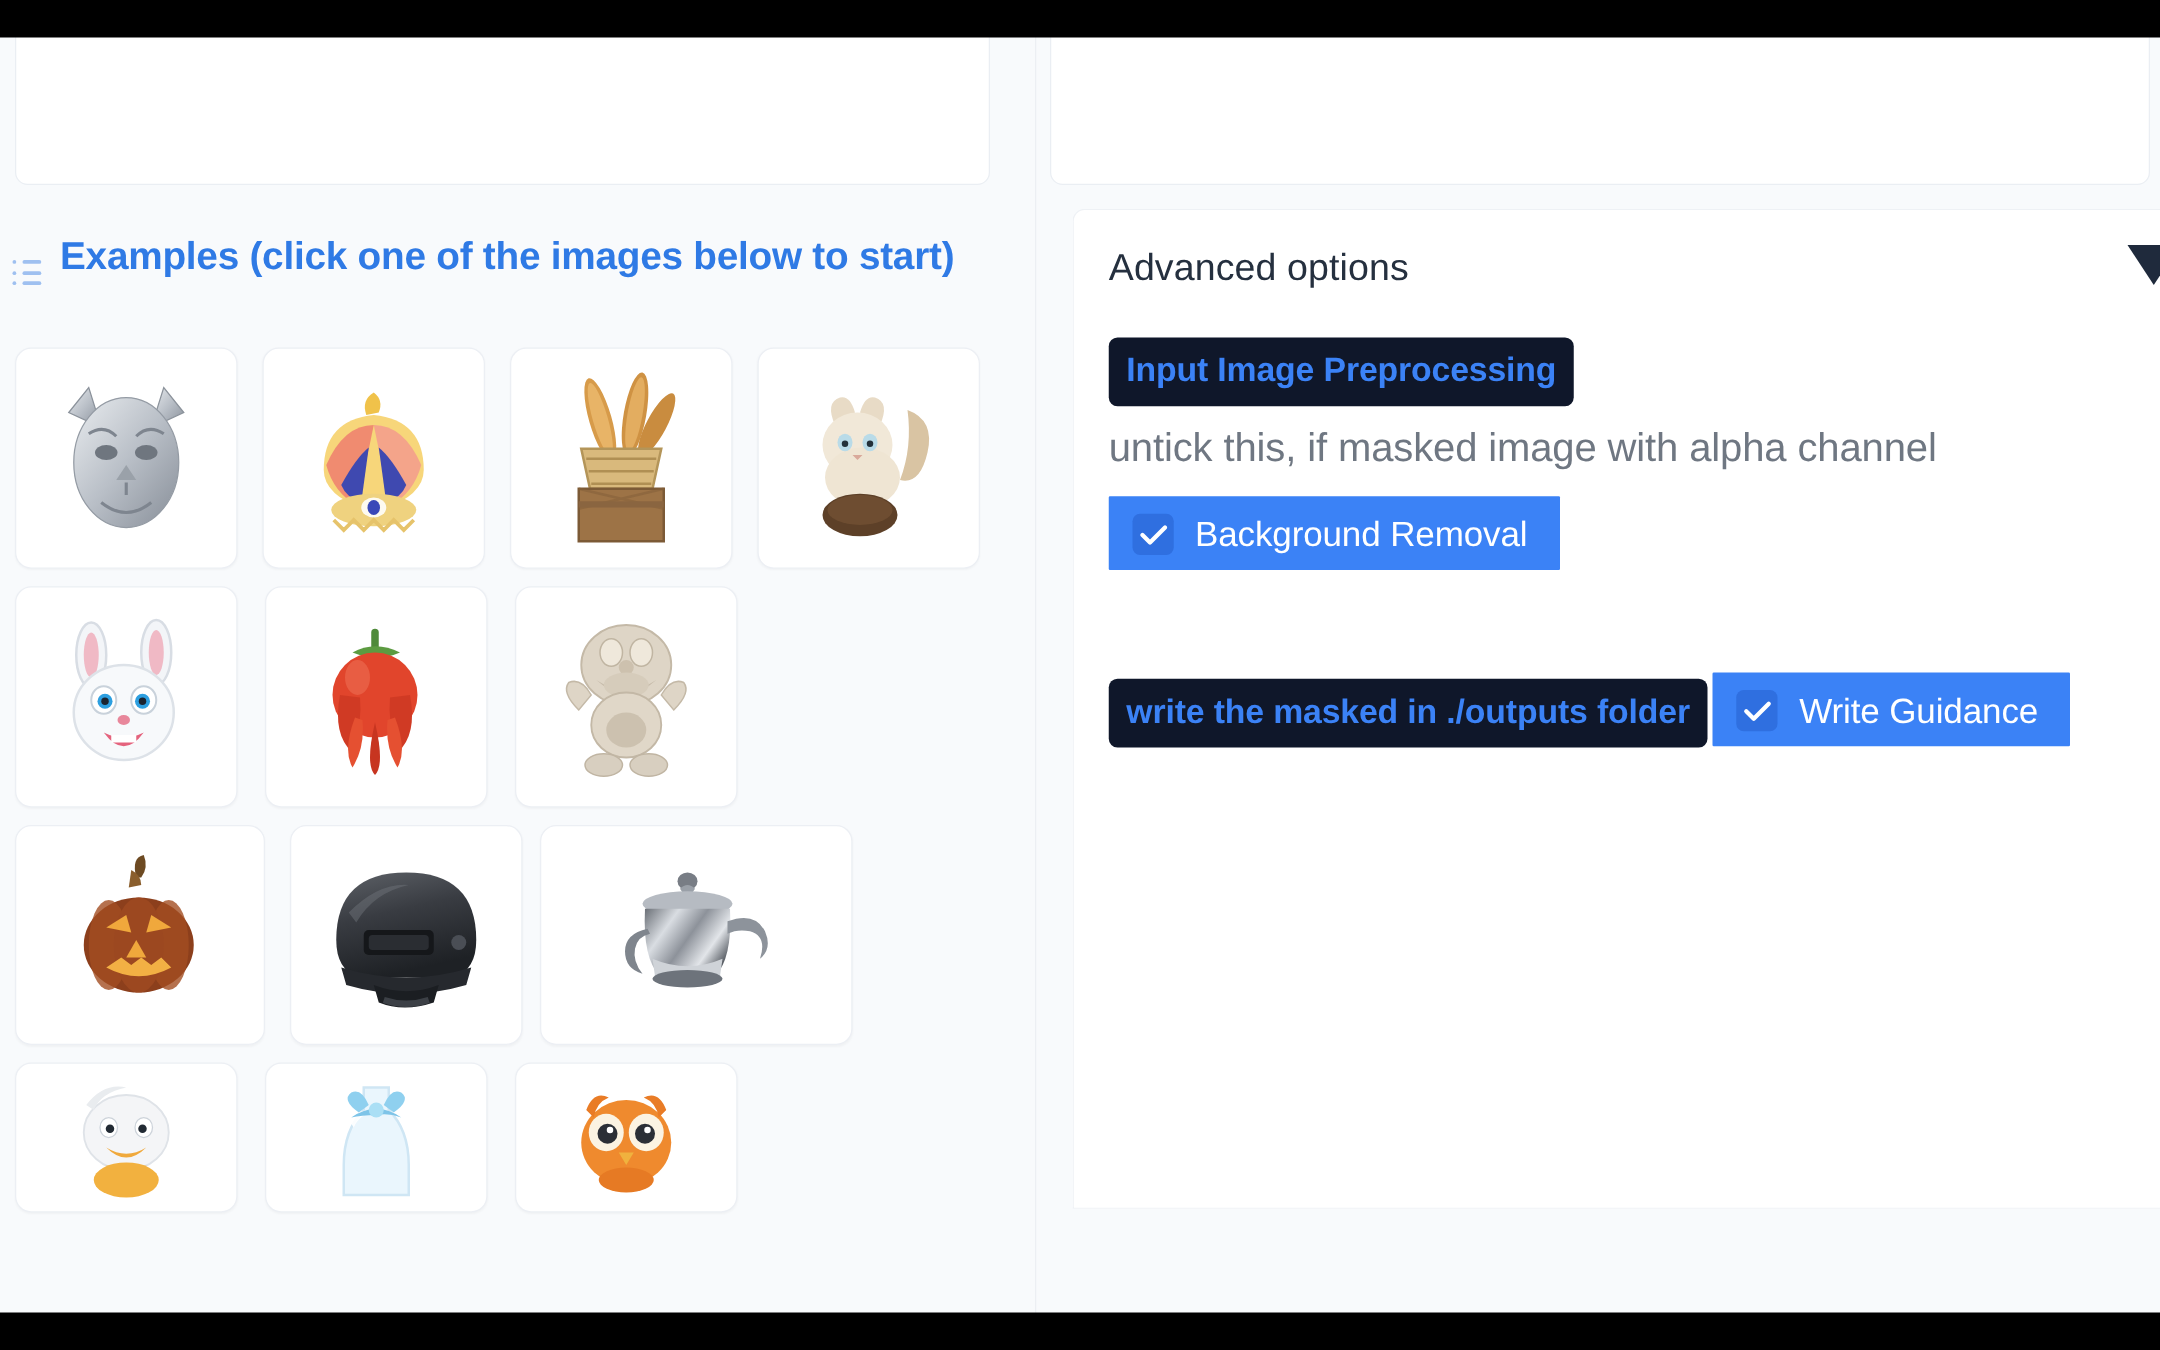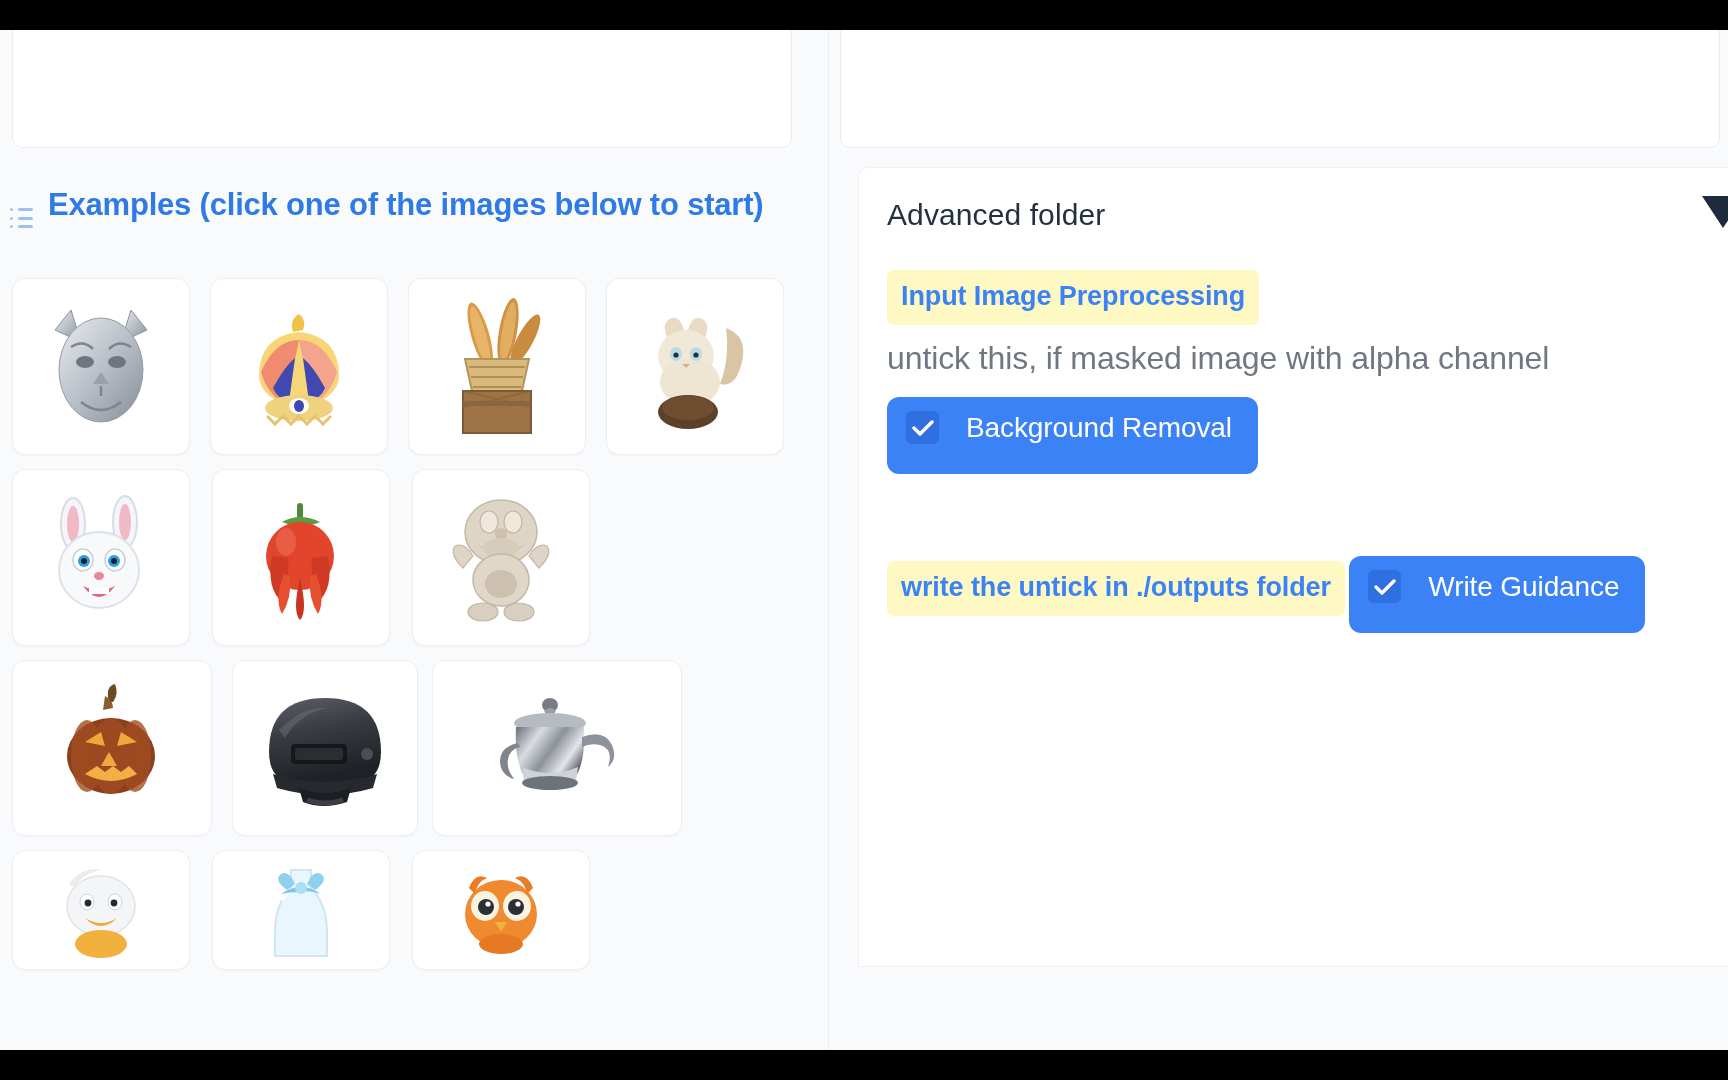--- a/index.html
+++ b/index.html
@@ -200,21 +200,21 @@
 
   .adv-body {
     padding: 22px 28px 40px 28px;
   }
 
   .opt-group { margin-bottom: 62px; }
   .opt-group.last { margin-bottom: 0; }
 
   .chip-label {
     display: inline-block;
-    background: #fef9c3;
+    background: #0f172a;
     color: #3b82f6;
     font-size: 27px;
     font-weight: 700;
     line-height: 1;
     padding: 13px 14px 15px 14px;
     border-radius: 7px;
     letter-spacing: -0.1px;
   }
 
   .helper-text {
@@ -223,24 +223,24 @@
     color: #6f7782;
     font-weight: 400;
     letter-spacing: -0.1px;
   }
 
   
   .check-pill {
     margin-top: 20px;
     display: inline-flex;
     align-items: center;
-    gap: 27px;
+    gap: 17px;
     background: #3b82f6;
-    border-radius: 12px;
-    padding: 14px 26px 30px 19px;
+    border-radius: 1px;
+    padding: 14px 26px 12px 19px;
     cursor: pointer;
     user-select: none;
   }
   .check-box {
     width: 33px; height: 33px;
     border-radius: 6px;
     background: #2f6fe0;
     display: flex;
     align-items: center;
     justify-content: center;
@@ -600,41 +600,41 @@
 
     <div class="col-right">
 
       <div class="preview-card right">
         
       </div>
 
       <div class="adv-panel">
 
         <div class="adv-header">
-          <div class="adv-header-title">Advanced folder</div>
+          <div class="adv-header-title">Advanced options</div>
           <div class="collapse-arrow"></div>
         </div>
 
         <div class="adv-body">
 
           <div class="opt-group">
             <div class="chip-label">Input Image Preprocessing</div>
             <div class="helper-text">untick this, if masked image with alpha channel</div>
             <div class="check-pill">
               <span class="check-box">
                 <svg width="22" height="18" viewBox="0 0 22 18">
                   <path d="M2 9 L8 15 L20 3" stroke="#ffffff" stroke-width="3.4" fill="none" stroke-linecap="round" stroke-linejoin="round"></path>
                 </svg>
               </span>
               <span class="check-pill-label">Background Removal</span>
             </div>
           </div>
 
           <div class="opt-group">
-            <div class="chip-label">write the untick in ./outputs folder</div>
+            <div class="chip-label">write the masked in ./outputs folder</div>
             <div class="check-pill">
               <span class="check-box">
                 <svg width="22" height="18" viewBox="0 0 22 18">
                   <path d="M2 9 L8 15 L20 3" stroke="#ffffff" stroke-width="3.4" fill="none" stroke-linecap="round" stroke-linejoin="round"></path>
                 </svg>
               </span>
               <span class="check-pill-label">Write Guidance</span>
             </div>
           </div>
 

